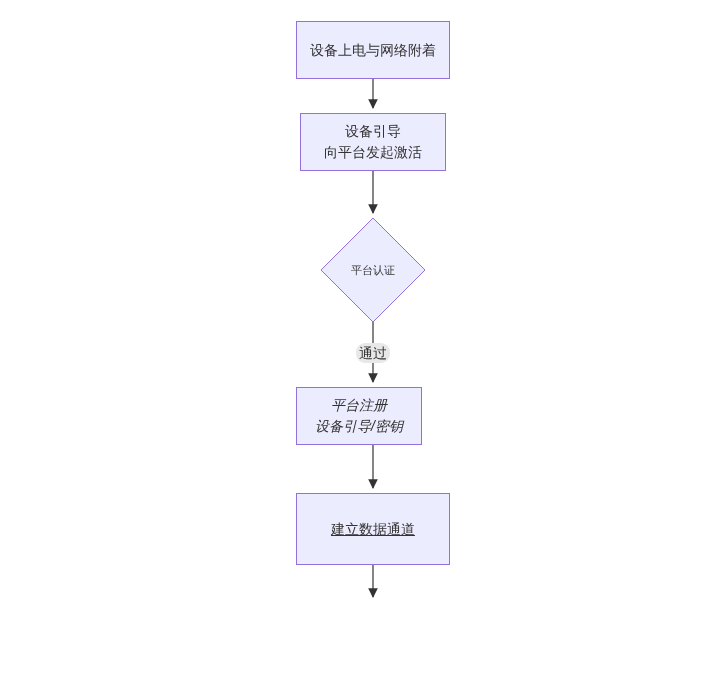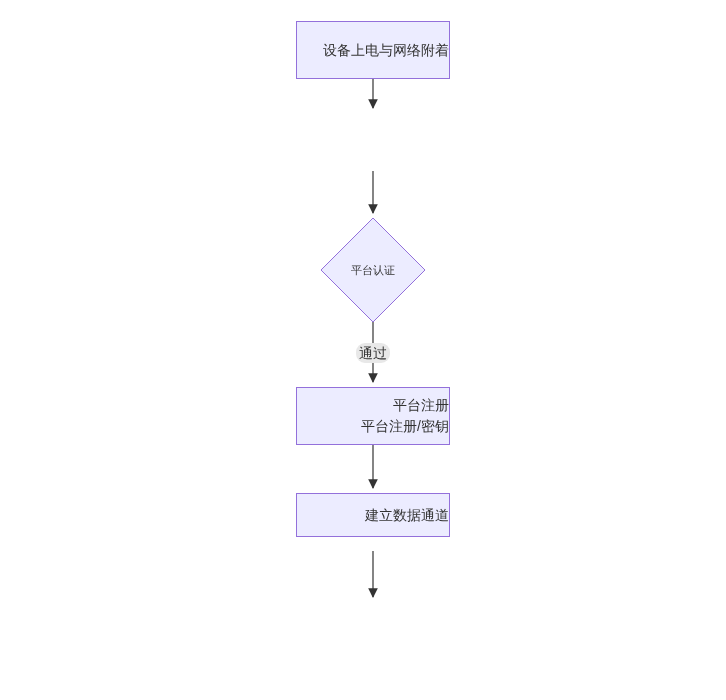--- a/index.html
+++ b/index.html
@@ -11,21 +11,21 @@
     color:#333333;
     overflow:hidden;
   }
   .edges-layer{position:absolute;left:0;top:0;width:726px;height:700px;}
   .node{
     position:absolute;
     background:#ECECFF;
     border:1px solid #9370DB;
     box-sizing:border-box;
     display:flex;flex-direction:column;
-    align-items:flex-end;justify-content:center;
+    align-items:center;justify-content:center;
     font-size:14px;line-height:21px;
     text-align:center;
     color:#333333;
   }
   .node .line{white-space:nowrap;}
   .diamond-label{
     position:absolute;
     transform:translate(-50%,-50%);
     font-size:11px;line-height:21px;
     color:#333333;white-space:nowrap;
@@ -57,28 +57,32 @@
     <line x1="373" y1="445" x2="373" y2="488" stroke="#333333" stroke-width="1.2" marker-end="url(#arrowhead)"></line>
     <line x1="373" y1="551" x2="373" y2="597" stroke="#333333" stroke-width="1.2" marker-end="url(#arrowhead)"></line>
 
     <polygon points="373,218 425,270 373,322 321,270" fill="#ECECFF" stroke="#9370DB" stroke-width="1"></polygon>
   </svg>
 
   <div class="node" style="left:296px;top:21px;width:154px;height:58px;">
     <div class="line">设备上电与网络附着</div>
   </div>
 
+  <div class="node" style="left:300px;top:113px;width:146px;height:58px;">
+    <div class="line">设备引导</div>
+    <div class="line">向平台发起激活</div>
+  </div>
 
   <div class="diamond-label" style="left:373px;top:270px;">平台认证</div>
 
   <div class="edge-label" style="left:373px;top:353px;">通过</div>
 
-  <div class="node" style="left:296px;top:387px;width:154px;height:58px;">
+  <div class="node" style="left:296px;top:387px;width:126px;height:58px;font-style:italic;">
     <div class="line">平台注册</div>
-    <div class="line">平台注册/密钥</div>
+    <div class="line">设备引导/密钥</div>
   </div>
 
-  <div class="node" style="left:296px;top:493px;width:154px;height:44px;">
+  <div class="node" style="left:296px;top:493px;width:154px;height:72px;text-decoration:underline;">
     <div class="line">建立数据通道</div>
   </div>
 
 
 </div>
 
 </body></html>

